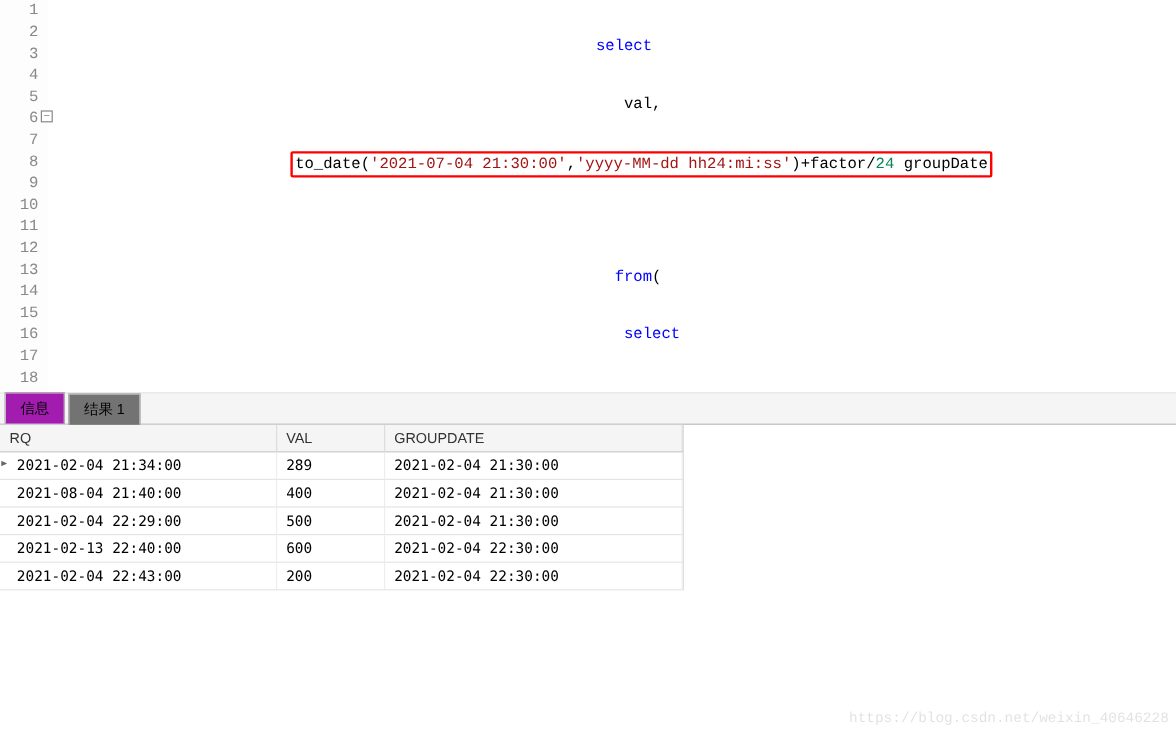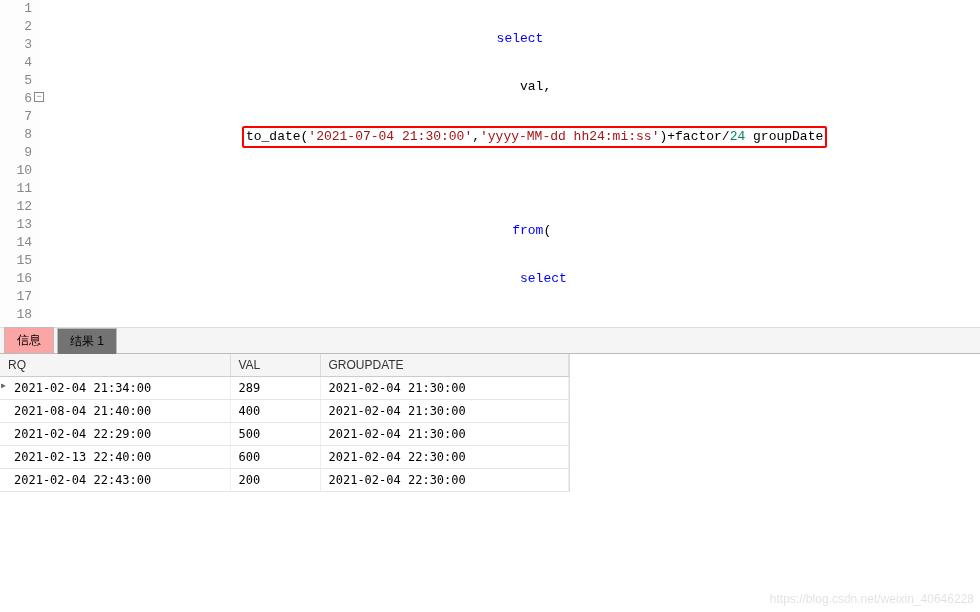--- a/index.html
+++ b/index.html
@@ -82,21 +82,21 @@
   background: #f5f5f5;
   height: 26px;
   align-items: flex-end;
 }
 .tab {
   padding: 4px 12px;
   border: 1px solid #bbb;
   border-bottom: none;
   margin-right: -1px;
   margin-left: 4px;
-  background: #fca5a5;
+  background: #a21caf;
   cursor: pointer;
 }
 .tab.active {
   background: #737373;
   position: relative;
   top: 1px;
 }
 
 
 .grid {
@@ -133,21 +133,21 @@
   position: absolute;
   left: 1px;
   top: 4px;
   font-size: 8px;
   color: #666;
 }
 .watermark {
   position: absolute;
   right: 6px;
   bottom: 6px;
-  font-family: Liberation Sans, sans-serif;
+  font-family: Liberation Mono, monospace;
   font-size: 12px;
   color: rgba(0,0,0,0.12);
   pointer-events: none;
 }
 </style>
 </head>
 <body>
 
 <div class="editor">
   <div class="gutter">

